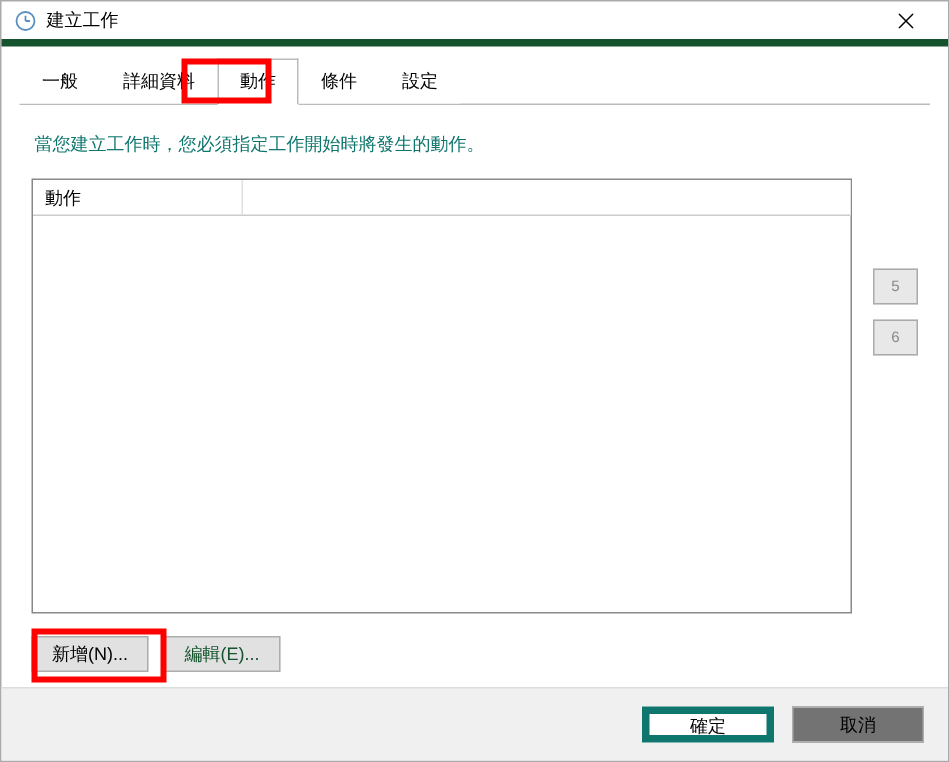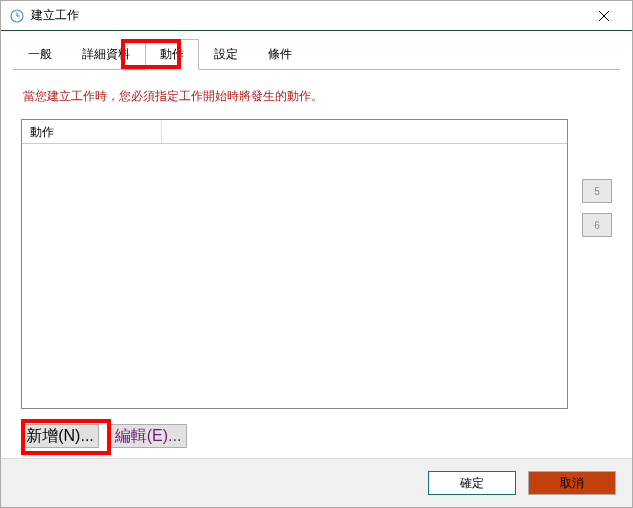--- a/index.html
+++ b/index.html
@@ -22,21 +22,21 @@
       background: #fff;
       display: flex;
       flex-direction: column;
       position: relative;
     }
     .titlebar {
       height: 30px;
       display: flex;
       align-items: center;
       padding: 0 8px;
-      border-bottom: 1px solid #14532d;
+      border-bottom: 5px solid #14532d;
     }
     .title-icon {
       width: 16px;
       height: 16px;
       margin-right: 6px;
       display: inline-flex;
       align-items: center;
       justify-content: center;
     }
     .title-text {
@@ -86,21 +86,21 @@
     }
     .tab-highlight.actions {
       left: 120px;
       top: 38px;
       width: 60px;
       height: 30px;
     }
     .description {
       padding: 18px 10px 14px 10px;
       font-size: 12px;
-      color: #b91c1c;
+      color: #0f766e;
     }
     .main-area {
       display: flex;
       padding: 0 8px;
       gap: 14px;
       flex: 1;
     }
     .table-container {
       border: 1px solid #888;
       flex: 1;
@@ -146,26 +146,26 @@
       display: flex;
       gap: 10px;
       padding: 14px 8px 10px 8px;
       position: relative;
     }
     .action-btn {
       min-width: 78px;
       height: 24px;
       border: 1px solid #adadad;
       background: #e1e1e1;
-      font-size: 16px;
+      font-size: 12px;
       cursor: pointer;
       padding: 0 1px;
     }
     .action-btn:disabled {
-      color: #701a75;
+      color: #14532d;
       cursor: default;
     }
     .new-highlight {
       position: absolute;
       left: 20px;
       top: 418px;
       width: 90px;
       height: 36px;
       border: 4px solid #ff0000;
       pointer-events: none;
@@ -176,26 +176,26 @@
       padding: 12px 16px;
       display: flex;
       justify-content: flex-end;
       gap: 12px;
       background: #f0f0f0;
     }
     .footer-btn {
       min-width: 88px;
       height: 24px;
       border: 1px solid #adadad;
-      background: #c2410c;
+      background: #737373;
       font-size: 12px;
       cursor: pointer;
     }
     .footer-btn.default {
-      border: 1px solid #0f766e;
+      border: 5px solid #0f766e;
       background: #fff;
     }
   </style>
 </head>
 <body>
 
 <div class="dialog">
   <div class="titlebar">
     <span class="title-icon">
       <svg width="14" height="14" viewBox="0 0 14 14">
@@ -211,22 +211,22 @@
         <line x1="10" y1="0" x2="0" y2="10" stroke="#000" stroke-width="1"></line>
       </svg>
     </div>
   </div>
 
   <div class="content">
     <div class="tabs">
       <div class="tab">一般</div>
       <div class="tab">詳細資料</div>
       <div class="tab active">動作</div>
+      <div class="tab">條件</div>
       <div class="tab">設定</div>
-      <div class="tab">條件</div>
     </div>
 
     <div class="description">當您建立工作時，您必須指定工作開始時將發生的動作。</div>
 
     <div class="main-area">
       <div class="table-container">
         <div class="table-header">
           <div class="col-header col-1">動作</div>
         </div>
       </div>

